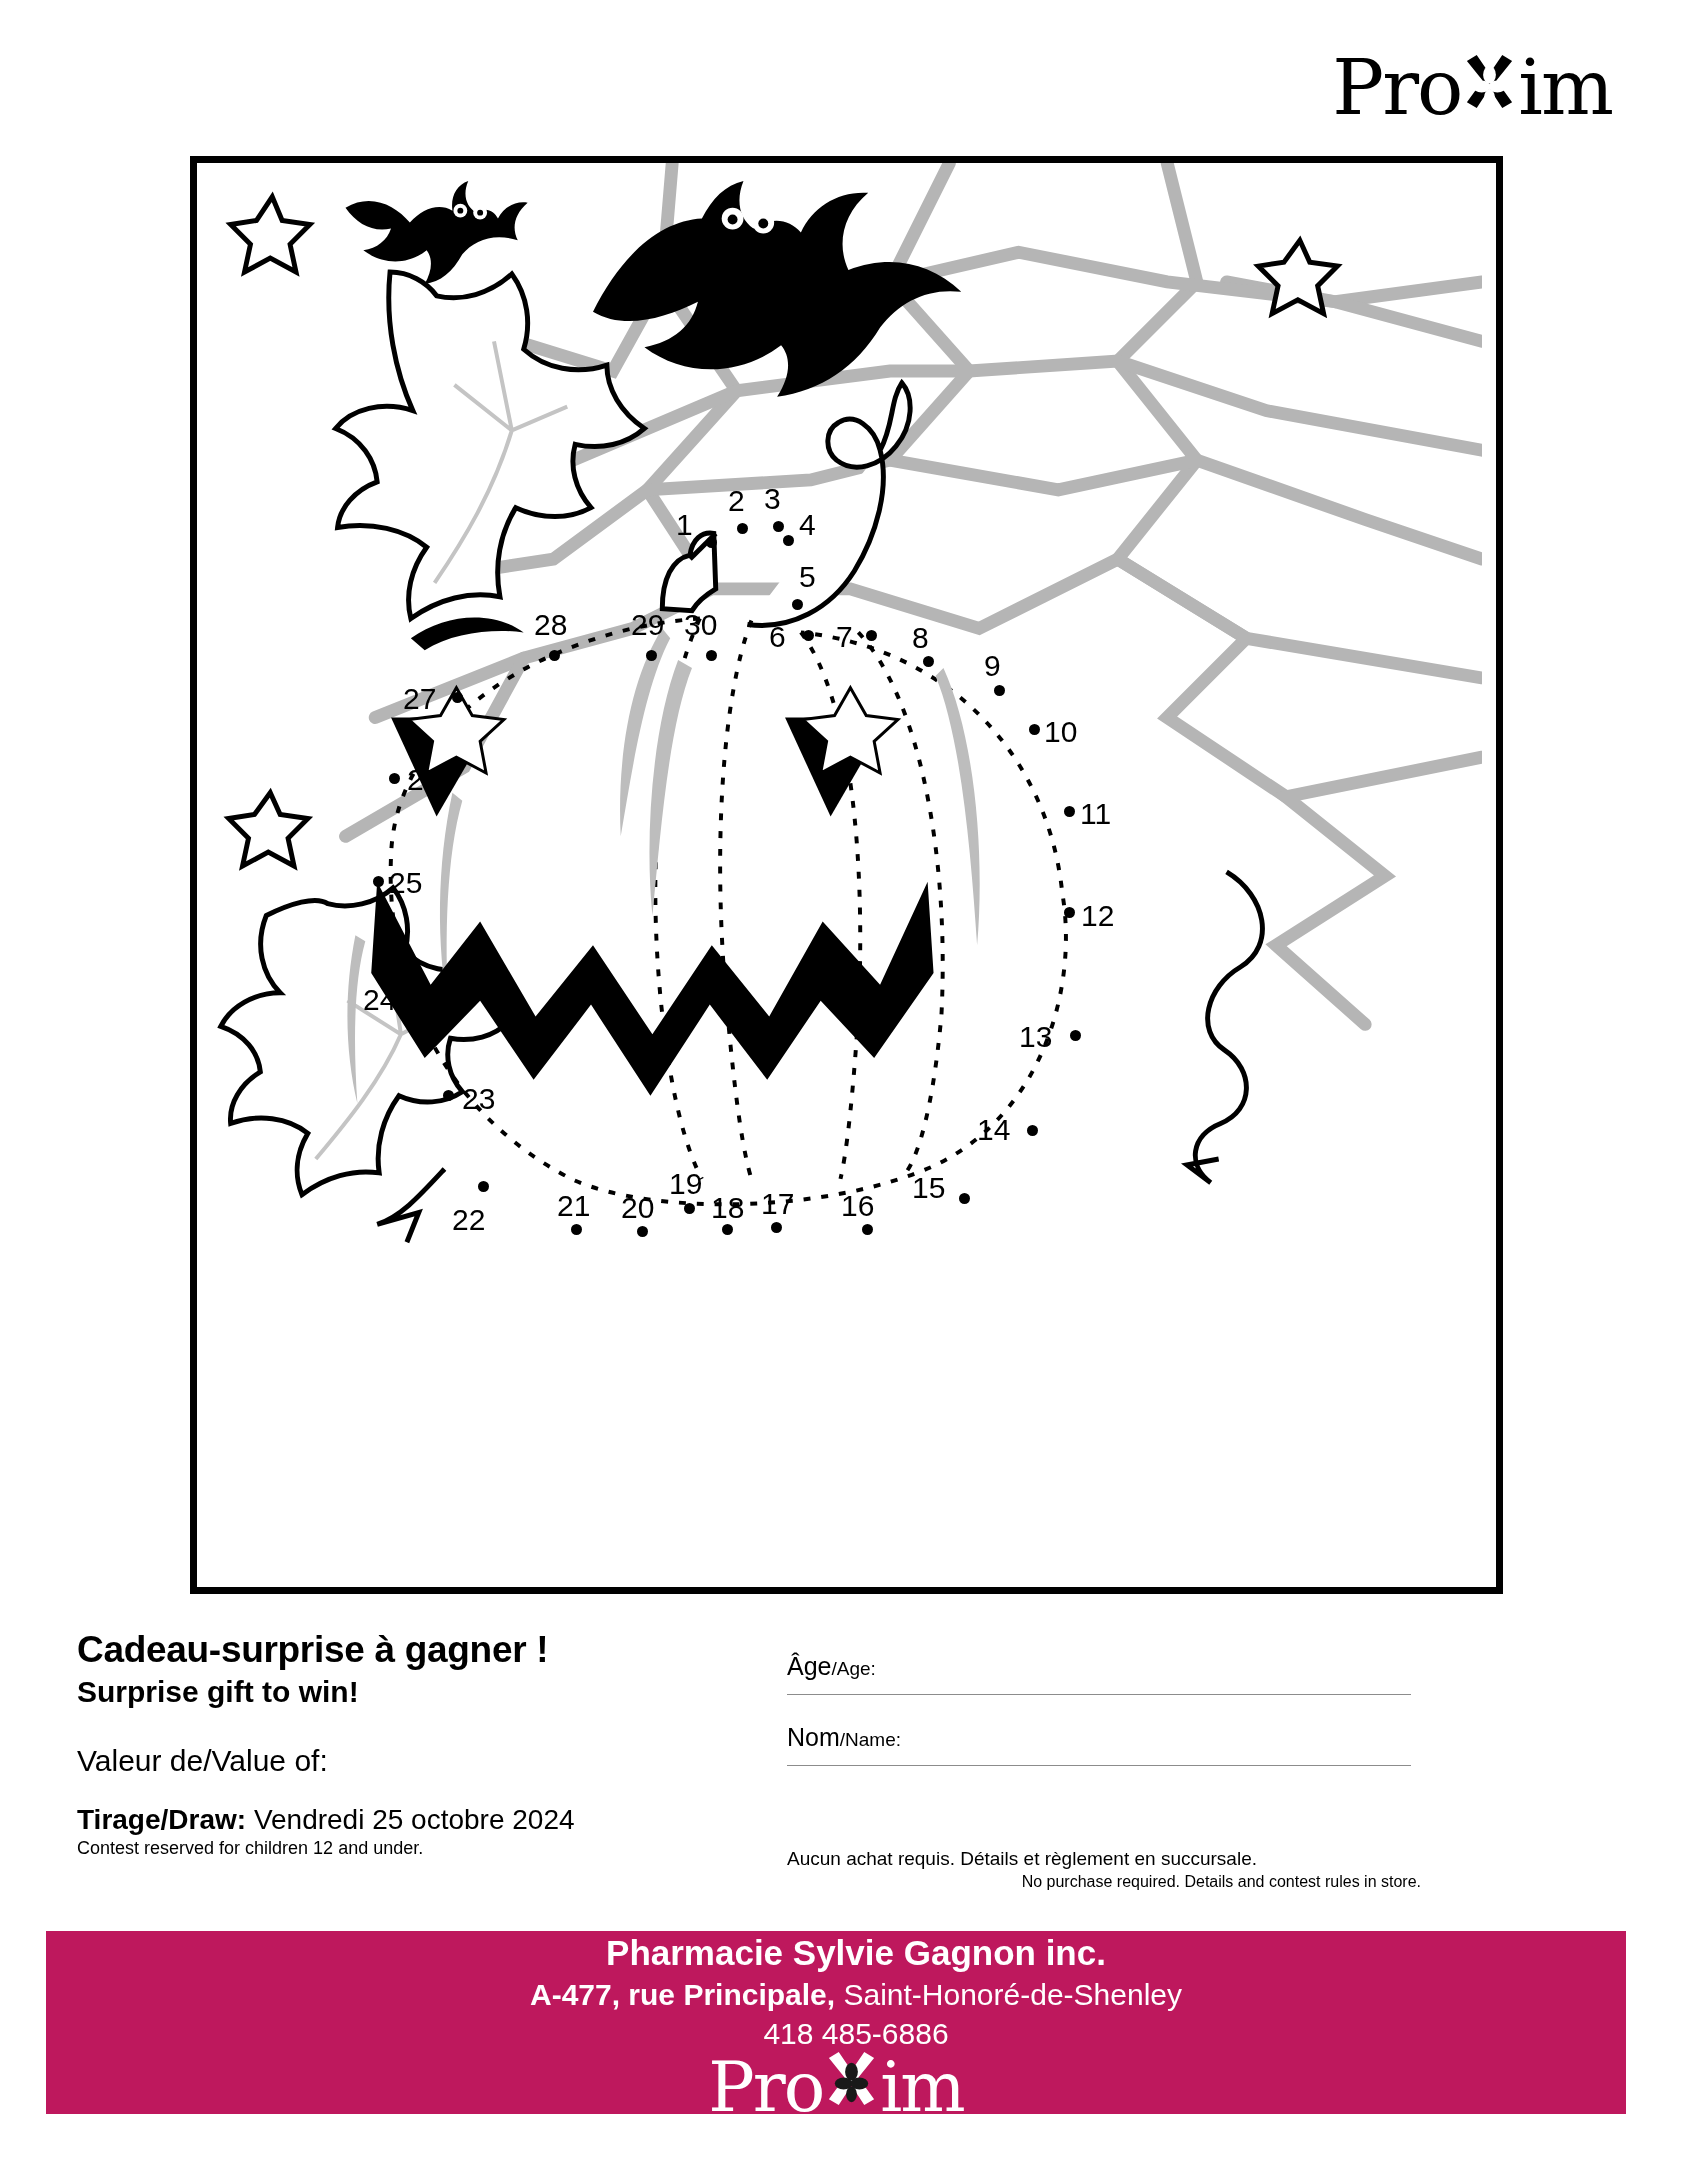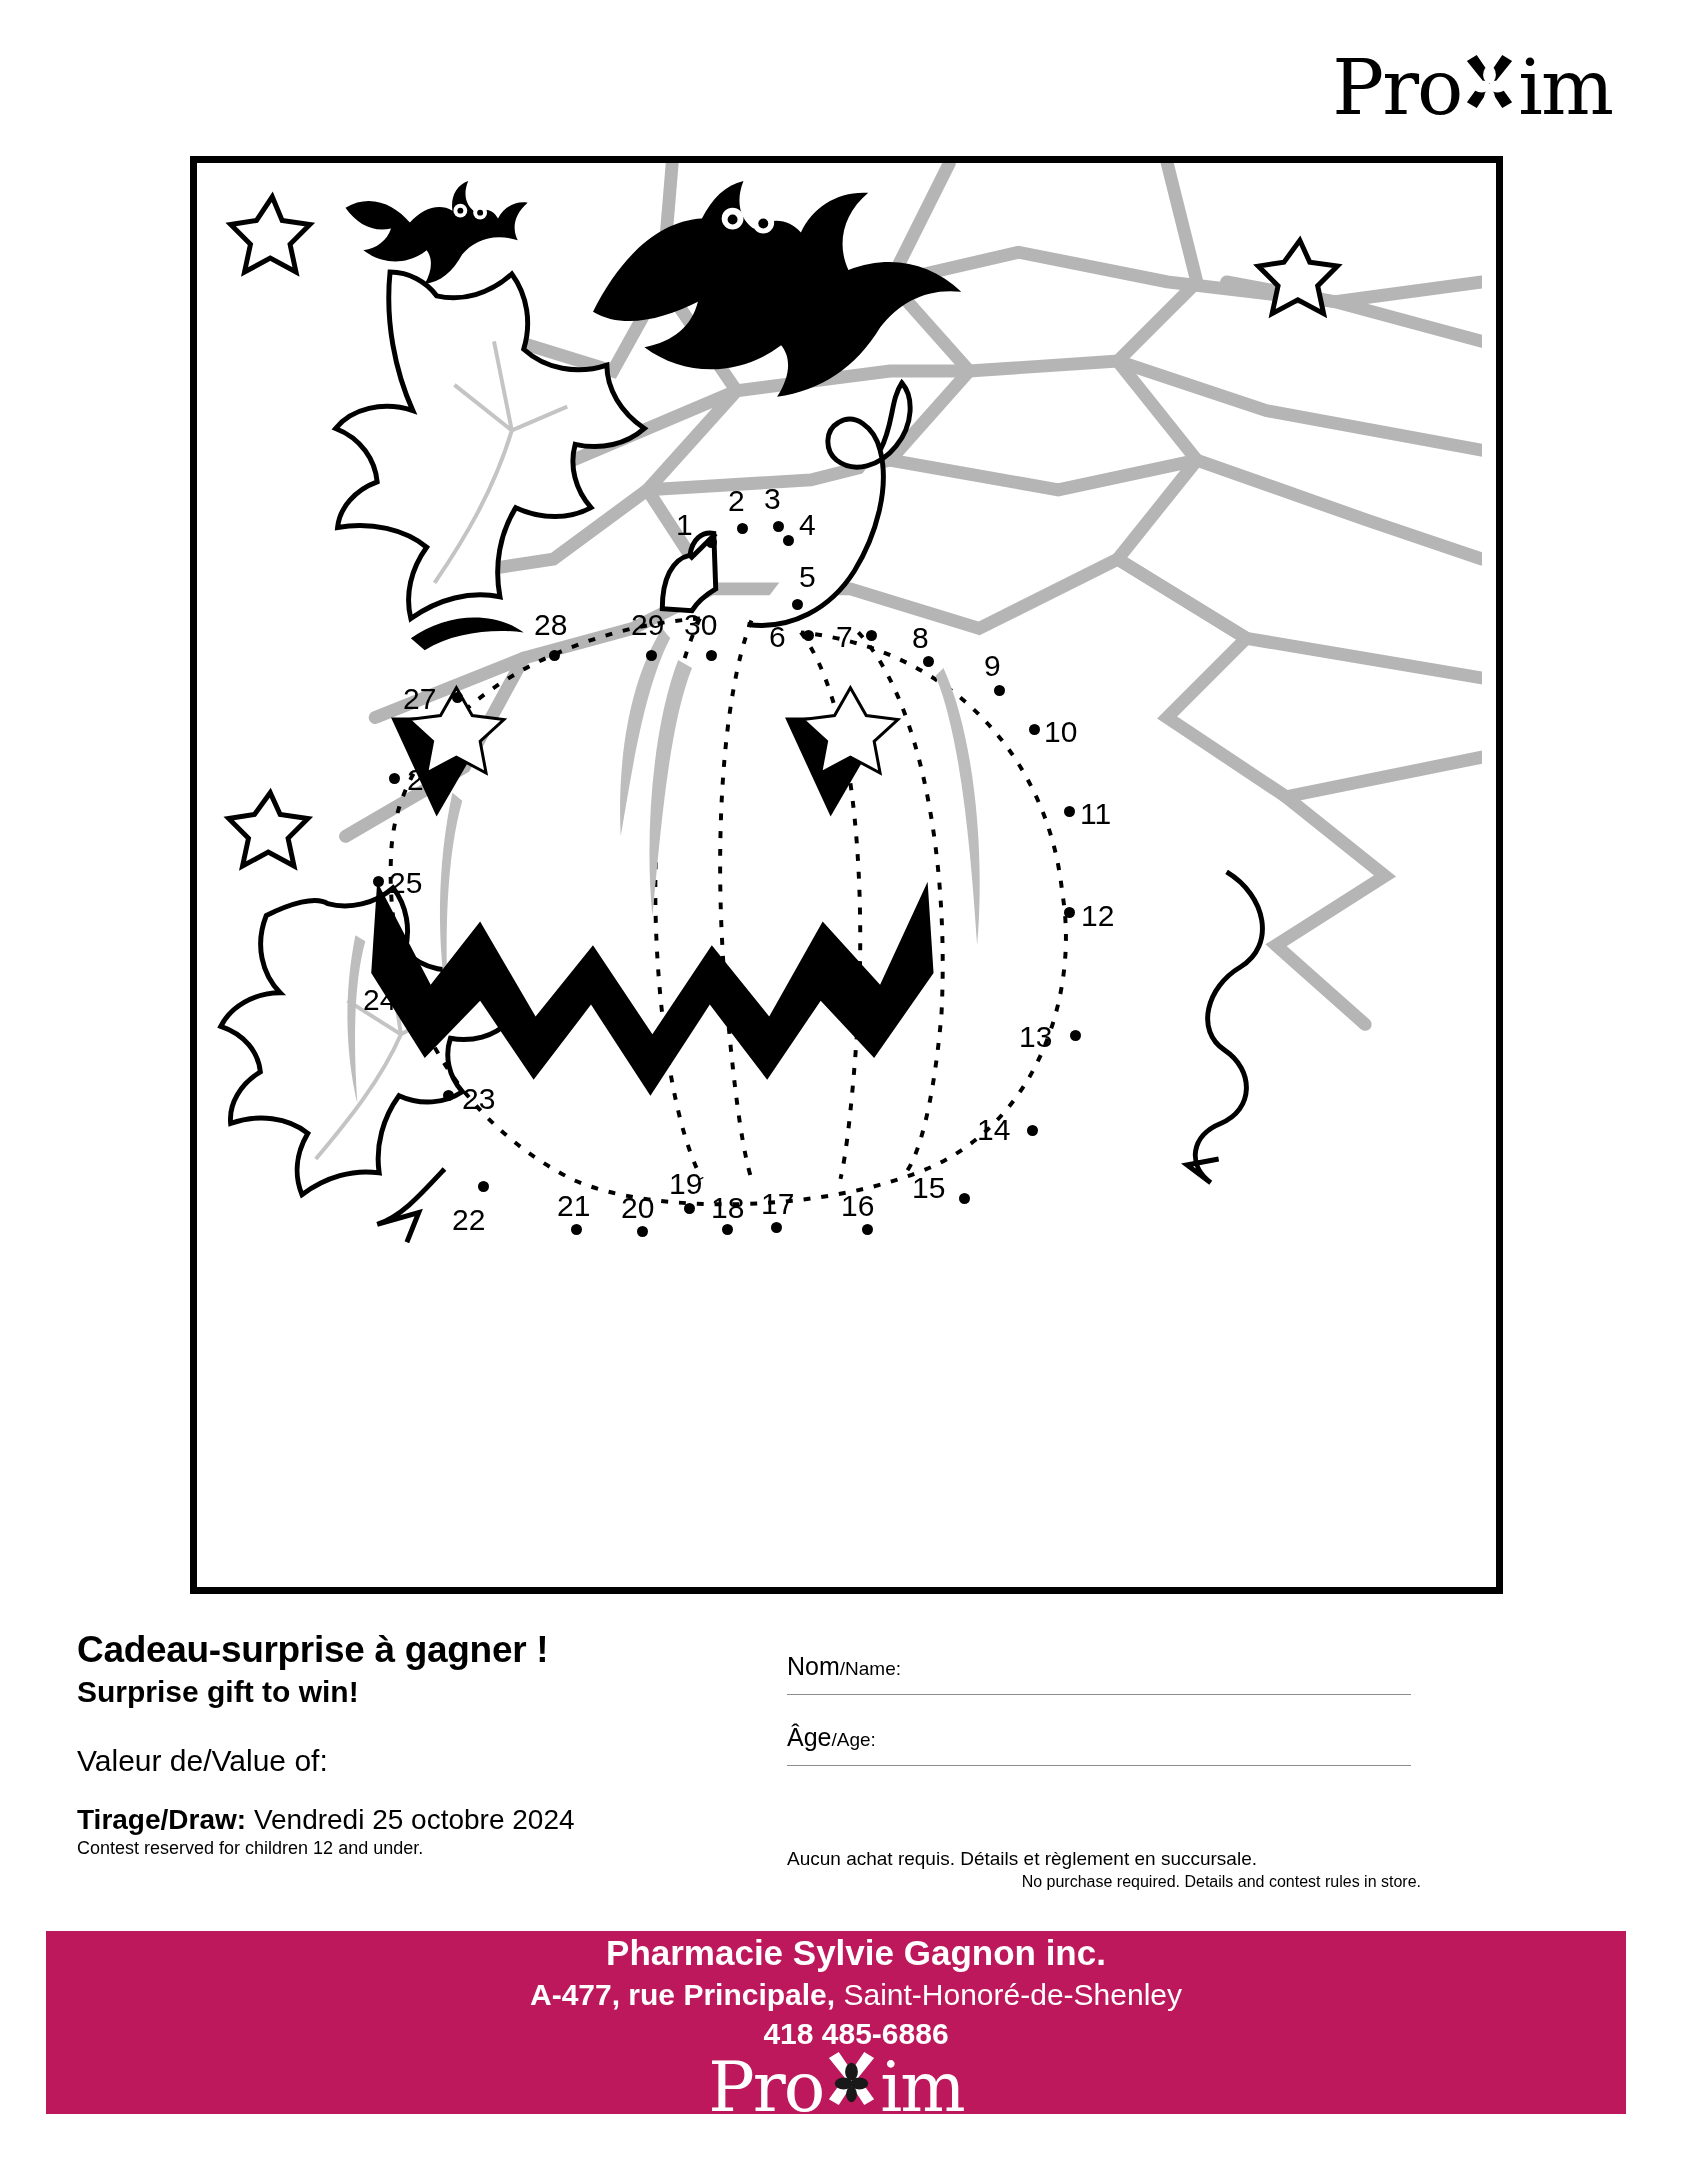--- a/index.html
+++ b/index.html
@@ -179,21 +179,21 @@
     font-weight: bold;
     line-height: 1.25;
   }
   .footer .f2 {
     font-size: 30px;
     line-height: 1.3;
   }
   .footer .f2 .bold { font-weight: bold; }
   .footer .f3 {
     font-size: 30px;
-    font-weight: bold;
+    font-weight: normal;
     line-height: 1.3;
   }
   .footer .divider {
     width: 2px;
     height: 117px;
     background: #c9c9c9;
     margin: 0 26px 0 0;
   }
   .footer .flogo {
     width: 356px;
@@ -410,27 +410,27 @@
     <div class="t4">
       <span class="lbl">Tirage/Draw:</span>
       <span>Vendredi 25 octobre 2024</span>
     </div>
     <div class="t6">Contest reserved for children 12 and under.</div>
   </div>
 
   <div class="formblock">
     <div class="field">
       <span class="lab">
-        <span>Nom</span><span class="small">/Name:</span>
+        <span>Âge</span><span class="small">/Age:</span>
       </span>
       <span class="rule"></span>
     </div>
     <div class="field">
       <span class="lab">
-        <span>Âge</span><span class="small">/Age:</span>
+        <span>Nom</span><span class="small">/Name:</span>
       </span>
       <span class="rule"></span>
     </div>
   </div>
 
   <div class="disclaimer">
     <div class="d1">Aucun achat requis. Détails et règlement en succursale.</div>
     <div class="d2">No purchase required. Details and contest rules  in store.</div>
   </div>
 

